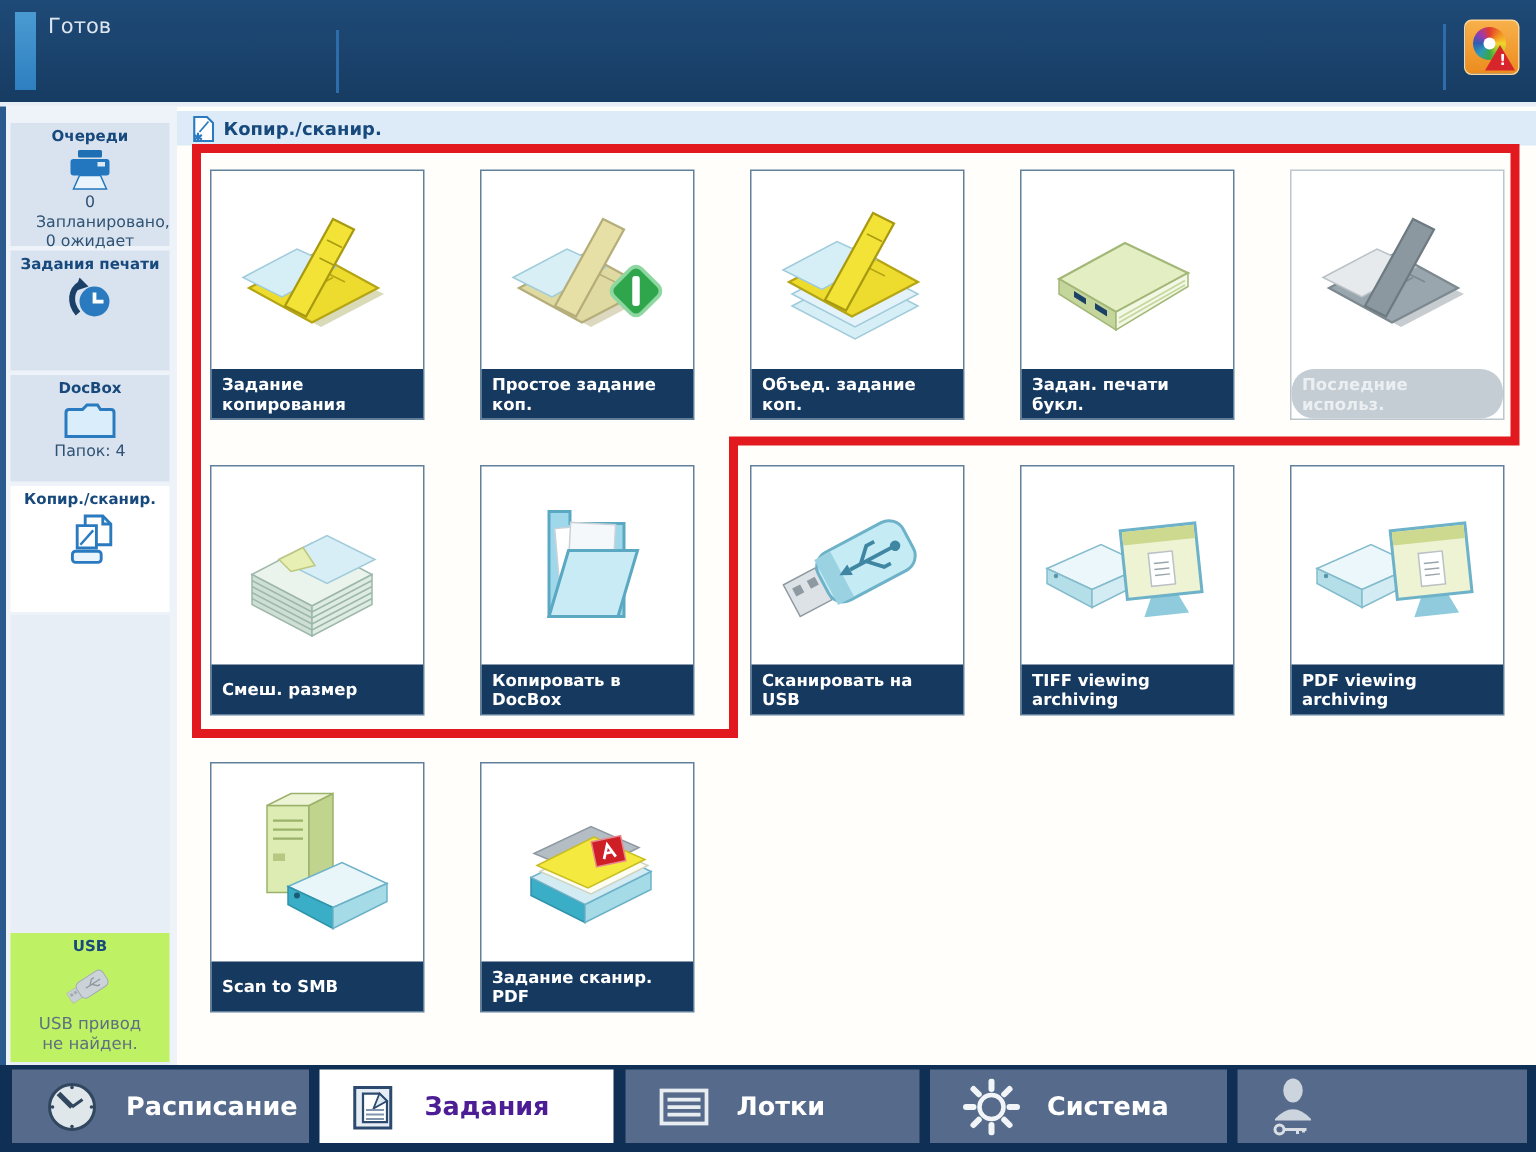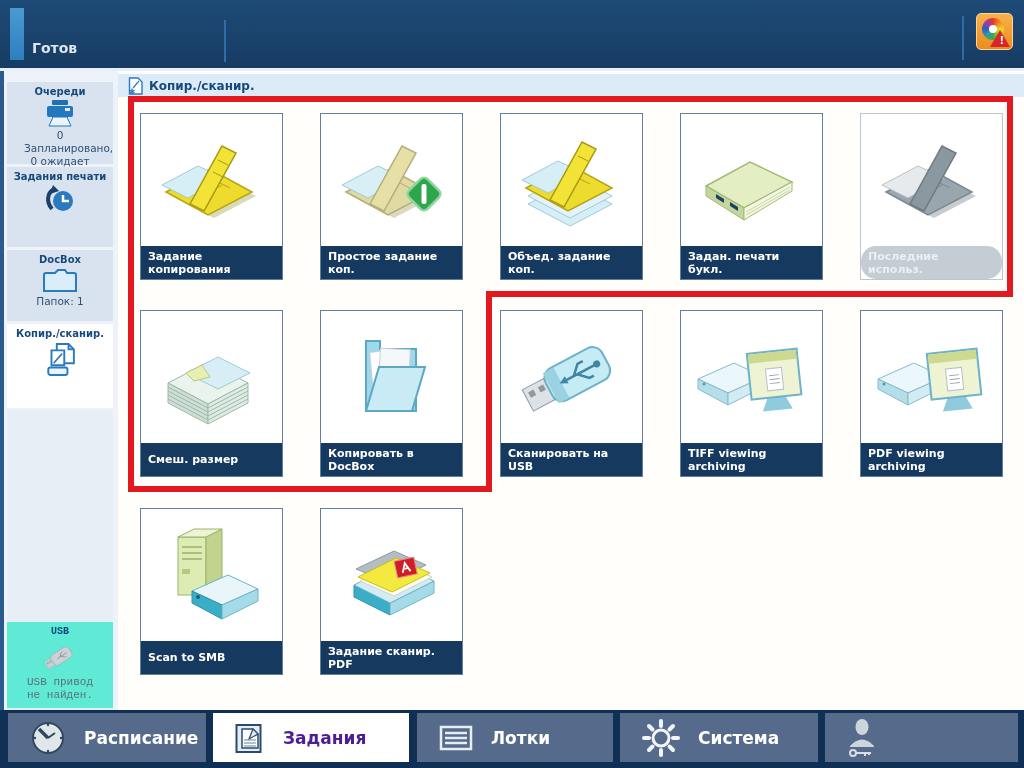--- a/index.html
+++ b/index.html
@@ -4,38 +4,38 @@
 <style>
   html,body{margin:0;padding:0;background:#333;}
   .screen{position:relative;width:1024px;height:768px;overflow:hidden;
     font-family:"DejaVu Sans","Liberation Sans",sans-serif;background:#fffefa;}
 
   
   .topbar{position:absolute;left:0;top:0;width:1024px;height:71px;
     background:linear-gradient(#1e4a77,#173c63);border-bottom:3px solid #e7eef6;box-sizing:border-box;}
   .topbar-accent{position:absolute;left:10px;top:8px;width:14px;height:52px;
     background:linear-gradient(#4a9ad2,#2e7fc0);}
-  .status-text{position:absolute;left:32px;top:10px;font-size:14px;font-weight:bold;color:#dde6ee;margin-top:30px;}
+  .status-text{position:absolute;left:32px;top:10px;font-size:14px;font-weight:normal;color:#dde6ee;}
   .topbar-divider{position:absolute;top:20px;width:2px;height:42px;background:#2d6da9;}
   .alert-btn{position:absolute;left:976px;top:13px;width:37px;height:37px;border-radius:5px;
     background:linear-gradient(#f8b04a,#ec8c1e);border:1px solid #fbd59a;box-sizing:border-box;}
   .wheel{position:absolute;left:5px;top:4px;width:22px;height:22px;border-radius:50%;
     background:conic-gradient(#e23a2e,#f08a22,#f5d22b,#9cc72e,#3aa845,#2e9bb5,#2e5fb5,#9b3ab0,#e23a2e);}
   .wheel::after{content:"";position:absolute;left:7px;top:7px;width:8px;height:8px;border-radius:50%;background:#fff;}
   .warn-tri{position:absolute;right:2px;bottom:2px;width:0;height:0;
     border-left:10px solid transparent;border-right:10px solid transparent;border-bottom:17px solid #d8252b;}
   .warn-excl{position:absolute;right:8px;bottom:3px;color:#fff;font-size:10px;font-weight:bold;}
 
   
   .sidebar{position:absolute;left:0;top:71px;width:118px;height:639px;background:#eef3f9;}
   .sidebar-strip{position:absolute;left:0;top:0;width:4px;height:100%;background:#2a5a8e;}
   .side-block{position:absolute;left:7px;width:106px;background:#d9e3ef;text-align:center;box-sizing:border-box;}
   .side-block.selected{background:#ffffff;}
   .side-block.filler{background:#e7eef5;}
-  .side-block.usb{background:#5eead4;font-family:Liberation Mono, monospace;}
+  .side-block.usb{background:#bef264;}
   .side-title{font-size:10px;font-weight:bold;color:#17497c;padding-top:4px;}
   .side-status{font-size:10.5px;color:#2f5274;line-height:13px;padding:1px 17px;}
   .side-status.muted{color:#5d6f80;font-size:11px;}
   .side-icon{margin:3px auto 1px;display:block;}
 
   
   .content-header{position:absolute;left:118px;top:74px;width:906px;height:23px;background:#dcebf7;
     display:flex;align-items:center;gap:6px;padding-left:10px;box-sizing:border-box;}
   .bc-label{font-size:12px;font-weight:bold;color:#17497c;}
 
@@ -99,21 +99,21 @@
         <circle cx="19" cy="16" r="10" fill="#2a7ac0"></circle>
         <path d="M19 10 V16 H25" stroke="#fff" stroke-width="2.5" fill="none"></path>
       </svg>
     </div>
 
     <div class="side-block" style="top:179px;height:71px">
       <div class="side-title">DocBox</div>
       <svg class="side-icon" width="36" height="25" viewBox="0 0 36 25">
         <path d="M2 23 V7 q0-2 2-2 h9 l3 -3 h7 l2 3 h7 q2 0 2 2 v16 z" fill="#d9edfa" stroke="#2a7ac0" stroke-width="2"></path>
       </svg>
-      <div class="side-status">Папок: 1</div>
+      <div class="side-status">Папок: 4</div>
     </div>
 
     <div class="side-block selected" style="top:253px;height:84px">
       <div class="side-title">Копир./сканир.</div>
       <svg class="side-icon" width="32" height="36" viewBox="0 0 30 32">
         <path d="M12 1 h11 l5 5 v13 h-16 z" fill="#fff" stroke="#2a7ac0" stroke-width="1.8"></path>
         <path d="M23 1 v5 h5" fill="none" stroke="#2a7ac0" stroke-width="1.8"></path>
         <path d="M7 7 h12 v14 h-12 z" fill="#fff" stroke="#2a7ac0" stroke-width="1.8"></path>
         <path d="M9 19 l8 -9" stroke="#2a7ac0" stroke-width="1.5"></path>
         <rect x="4" y="23" width="18" height="7" rx="2" fill="#e9f4fc" stroke="#2a7ac0" stroke-width="1.8"></rect>

